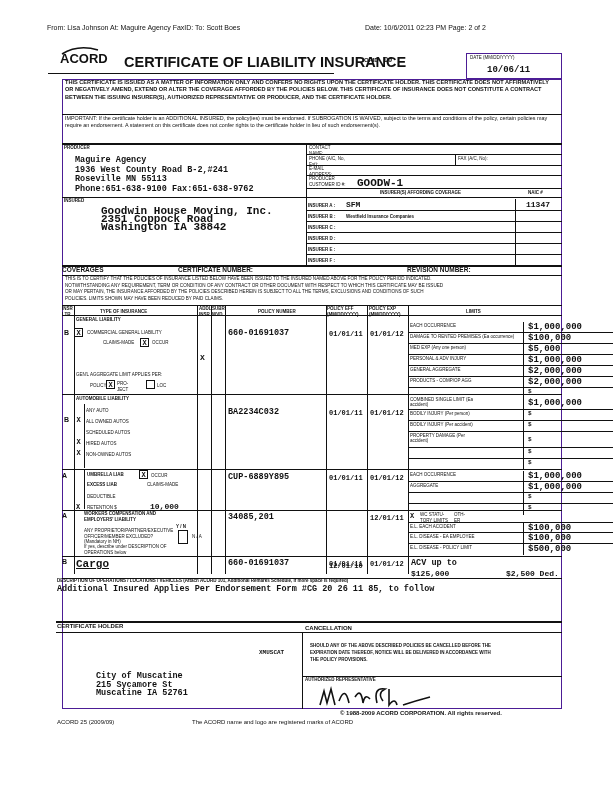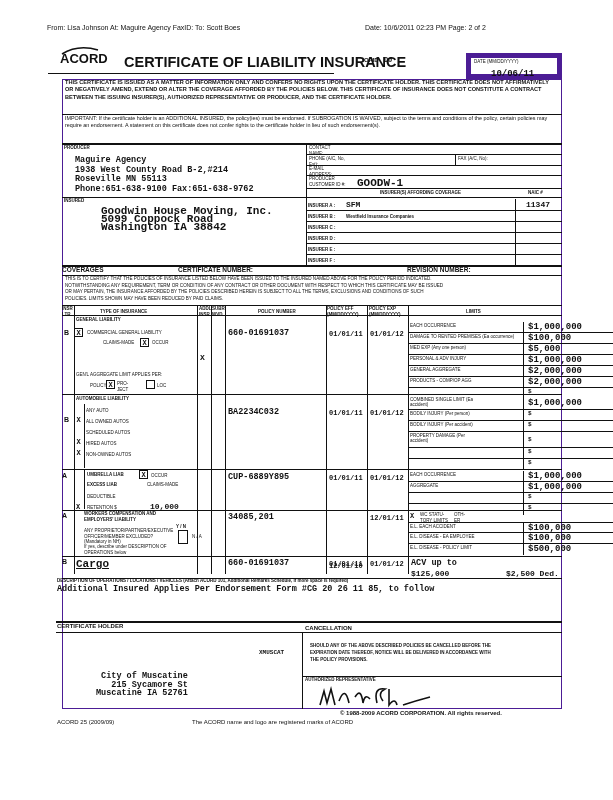--- a/index.html
+++ b/index.html
@@ -3,21 +3,21 @@
 <meta charset="utf-8">
 <style>
   html,body{margin:0;padding:0;background:#fff;}
   body{width:613px;height:800px;position:relative;overflow:hidden;font-family:"Liberation Sans",sans-serif;color:#111;}
   .abs{position:absolute;}
   .fax{font-size:7px;top:24px;}
   .mono{font-family:"Liberation Mono","DejaVu Sans Mono",monospace;}
   .tiny{font-size:4.5px;line-height:5.5px;}
   .small{font-size:5.5px;line-height:7px;}
   .b{font-weight:bold;}
-  .box{position:absolute;border:5px solid #4c1d95;box-sizing:border-box;}
+  .box{position:absolute;border:1px solid #4c1d95;box-sizing:border-box;}
   .hl{position:absolute;height:0;border-top:1px solid #111;}
   .vl{position:absolute;width:0;border-left:1px solid #111;}
   .thick{border-top-width:2px;}
   .cb{position:absolute;width:9px;height:9px;border:1px solid #111;box-sizing:border-box;font-size:7px;font-weight:bold;text-align:center;line-height:8px;font-family:"Liberation Mono",monospace;}
   .lim-row{position:absolute;left:241px;width:209px;height:11px;border-bottom:1px solid #111;box-sizing:border-box;}
   .lim-label{position:absolute;left:2px;top:1px;font-size:4.5px;line-height:5px;width:108px;}
   .lim-val{position:absolute;left:120px;top:0;font-family:"Liberation Mono",monospace;font-size:9px;font-weight:bold;}
   .lim-div{position:absolute;left:115px;top:0;height:100%;border-left:1px solid #111;}
   .ins-row{position:absolute;left:0;width:100%;height:12px;border-bottom:1px solid #111;box-sizing:border-box;}
 </style>
@@ -45,21 +45,21 @@
 <div class="box" style="left:62px;top:79px;width:500px;height:630px;border-width:1px;"></div>
 
 <div class="abs b small" style="left:65px;top:79px;width:492px;font-size:5.6px;line-height:7.4px;">THIS CERTIFICATE IS ISSUED AS A MATTER OF INFORMATION ONLY AND CONFERS NO RIGHTS UPON THE CERTIFICATE HOLDER. THIS CERTIFICATE DOES NOT AFFIRMATIVELY OR NEGATIVELY AMEND, EXTEND OR ALTER THE COVERAGE AFFORDED BY THE POLICIES BELOW. THIS CERTIFICATE OF INSURANCE DOES NOT CONSTITUTE A CONTRACT BETWEEN THE ISSUING INSURER(S), AUTHORIZED REPRESENTATIVE OR PRODUCER, AND THE CERTIFICATE HOLDER.</div>
 <div class="hl" style="left:62px;top:114px;width:500px;"></div>
 <div class="abs small" style="left:65px;top:115px;width:492px;font-size:5.4px;line-height:7.4px;">IMPORTANT: If the certificate holder is an ADDITIONAL INSURED, the policy(ies) must be endorsed. If SUBROGATION IS WAIVED, subject to the terms and conditions of the policy, certain policies may require an endorsement. A statement on this certificate does not confer rights to the certificate holder in lieu of such endorsement(s).</div>
 <div class="hl thick" style="left:62px;top:143px;width:500px;"></div>
 
 <div class="abs tiny b" style="left:64px;top:145px;">PRODUCER</div>
 <div class="abs mono b" style="left:75px;top:156px;font-size:8.5px;line-height:9.5px;">
   <div>Maguire Agency</div>
-  <div>1938 West County Road B-2,#214</div>
+  <div>1936 West County Road B-2,#241</div>
   <div>Roseville MN 55113</div>
   <div>Phone:651-638-9100   Fax:651-638-9762</div>
 </div>
 
 <div class="vl" style="left:306px;top:143px;height:122px;"></div>
 <div class="abs tiny" style="left:309px;top:145px;width:22px;">CONTACT NAME:</div>
 <div class="hl" style="left:306px;top:154px;width:256px;"></div>
 <div class="abs tiny" style="left:309px;top:156px;width:40px;">PHONE (A/C, No, Ext):</div>
 <div class="vl" style="left:455px;top:154px;height:11px;"></div>
 <div class="abs tiny" style="left:458px;top:156px;width:30px;">FAX (A/C, No):</div>
@@ -69,21 +69,21 @@
 <div class="abs tiny" style="left:309px;top:176px;width:40px;">PRODUCER CUSTOMER ID #:</div>
 <div class="abs mono b" style="left:357px;top:177px;font-size:11px;">GOODW-1</div>
 <div class="hl" style="left:306px;top:188px;width:256px;"></div>
 <div class="abs tiny b" style="left:380px;top:190px;">INSURER(S) AFFORDING COVERAGE</div>
 <div class="abs tiny b" style="left:528px;top:190px;">NAIC #</div>
 <div class="hl" style="left:62px;top:197px;width:500px;"></div>
 
 <div class="abs tiny b" style="left:64px;top:198px;">INSURED</div>
 <div class="abs mono b" style="left:101px;top:207px;font-size:11px;line-height:8px;">
   <div>Goodwin House Moving, Inc.</div>
-  <div>5099 Coppock Road</div>
+  <div>2351 Coppock Road</div>
   <div>Washington IA 38842</div>
 </div>
 
 <div class="abs" style="left:306px;top:199px;width:256px;height:80px;">
   <div class="vl" style="left:209px;top:0;height:66px;"></div>
   <div class="ins-row" style="top:0;">
     <span class="tiny b" style="position:absolute;left:2px;top:4px;">INSURER A :</span>
     <span class="mono b" style="position:absolute;left:40px;top:1px;font-size:8px;">SFM</span>
     <span class="mono b" style="position:absolute;left:220px;top:1px;font-size:8px;">11347</span>
   </div>
@@ -316,21 +316,21 @@
 
 <div class="abs tiny b" style="left:57px;top:578px;">DESCRIPTION OF OPERATIONS / LOCATIONS / VEHICLES  (Attach ACORD 101, Additional Remarks Schedule, if more space is required)</div>
 <div class="abs mono b" style="left:57px;top:584px;font-size:8.5px;">Additional Insured Applies Per Endorsement Form #CG 20 26 11 85, to follow</div>
 <div class="hl thick" style="left:56px;top:621px;width:506px;"></div>
 
 <div class="abs b" style="left:57px;top:623px;font-size:6px;">CERTIFICATE HOLDER</div>
 <div class="abs b" style="left:305px;top:625px;font-size:6px;">CANCELLATION</div>
 <div class="hl" style="left:56px;top:632px;width:506px;"></div>
 <div class="vl" style="left:302px;top:632px;height:77px;"></div>
 <div class="abs tiny b" style="left:259px;top:650px;font-family:'Liberation Mono',monospace;font-size:6px;">XMUSCAT</div>
-<div class="abs mono b" style="left:96px;top:672px;font-size:8.5px;line-height:8.5px;text-align:right;">
+<div class="abs mono b" style="left:96px;top:672px;font-size:8.5px;line-height:8.5px;">
   <div>City of Muscatine</div>
   <div>215 Sycamore St</div>
   <div>Muscatine IA 52761</div>
 </div>
 <div class="abs tiny b" style="left:310px;top:642px;width:185px;line-height:7px;">SHOULD ANY OF THE ABOVE DESCRIBED POLICIES BE CANCELLED BEFORE THE EXPIRATION DATE THEREOF, NOTICE WILL BE DELIVERED IN ACCORDANCE WITH THE POLICY PROVISIONS.</div>
 <div class="hl" style="left:302px;top:676px;width:260px;"></div>
 <div class="abs tiny b" style="left:305px;top:677px;">AUTHORIZED REPRESENTATIVE</div>
 <div class="abs" style="left:315px;top:683px;width:120px;height:26px;">
   <svg width="120" height="26" viewBox="0 0 120 26">
       <path d="M5 22 L9 8 L12 20 L16 6 L20 22 M24 18 Q30 2 34 20 M40 14 Q46 4 48 20 Q50 10 55 16 M62 20 Q58 4 70 6 Q62 10 68 18 M74 6 L74 22 Q80 14 82 22 M88 22 Q100 18 115 14" stroke="#111" stroke-width="1.6" fill="none"></path>

